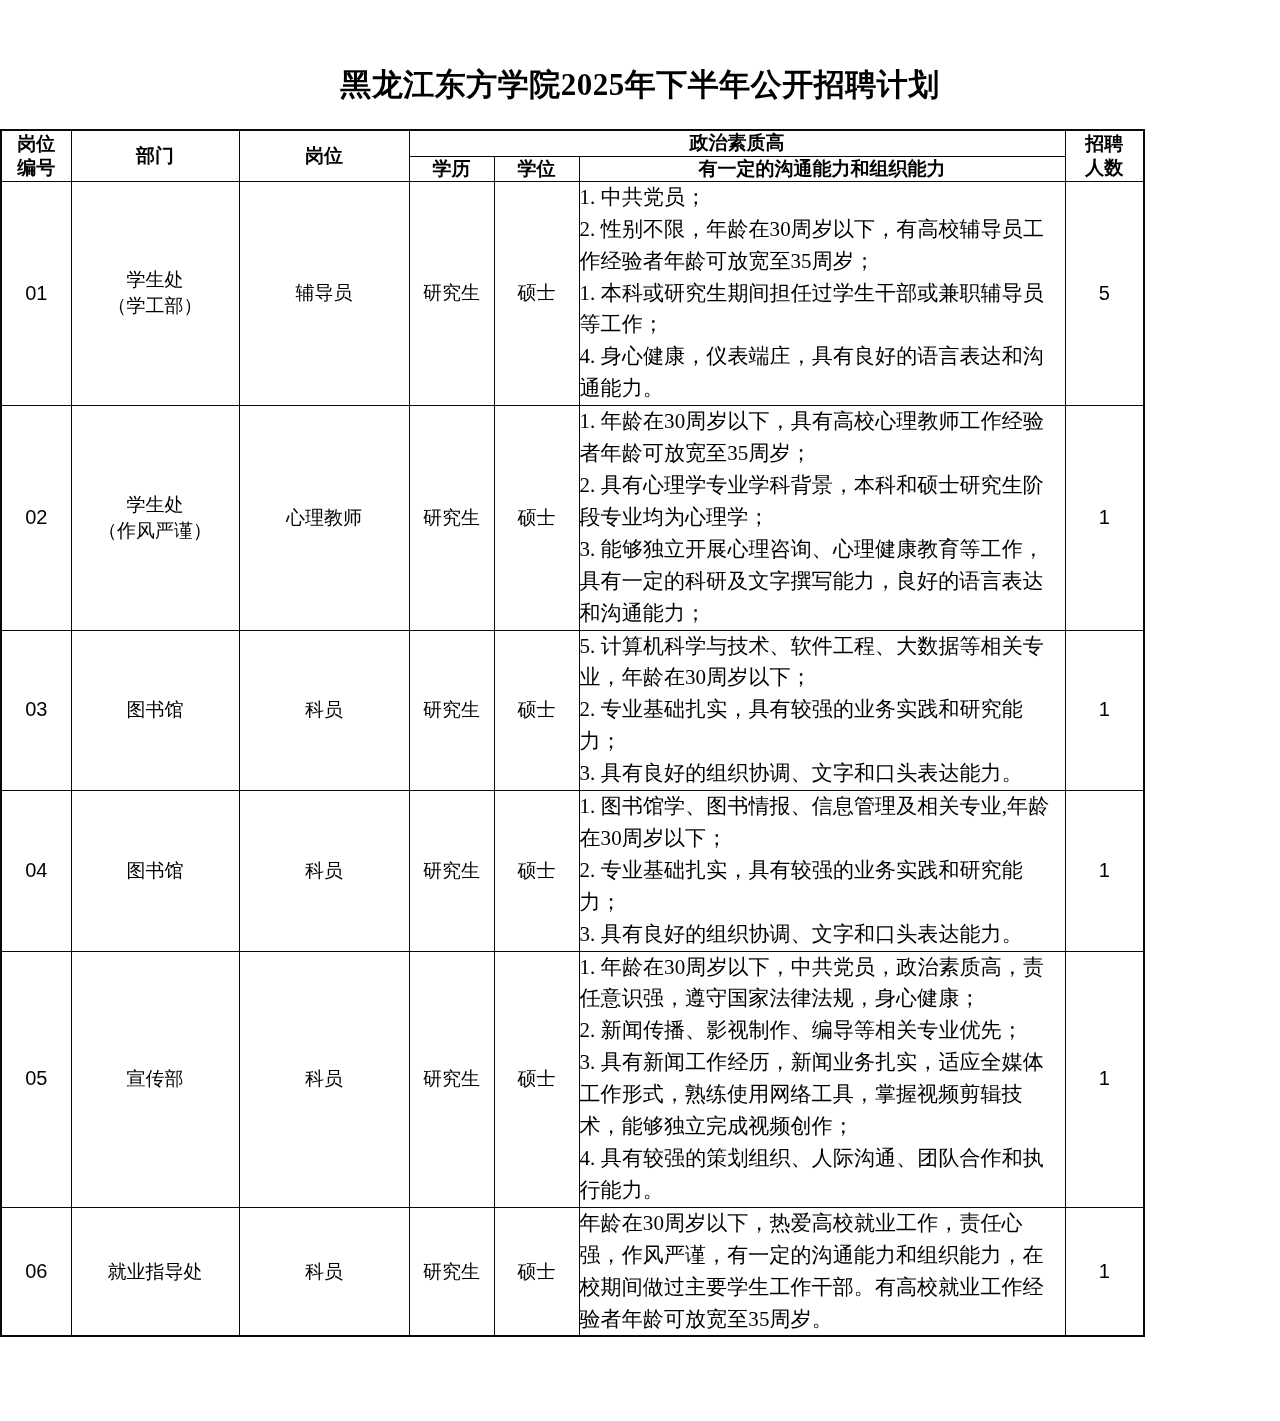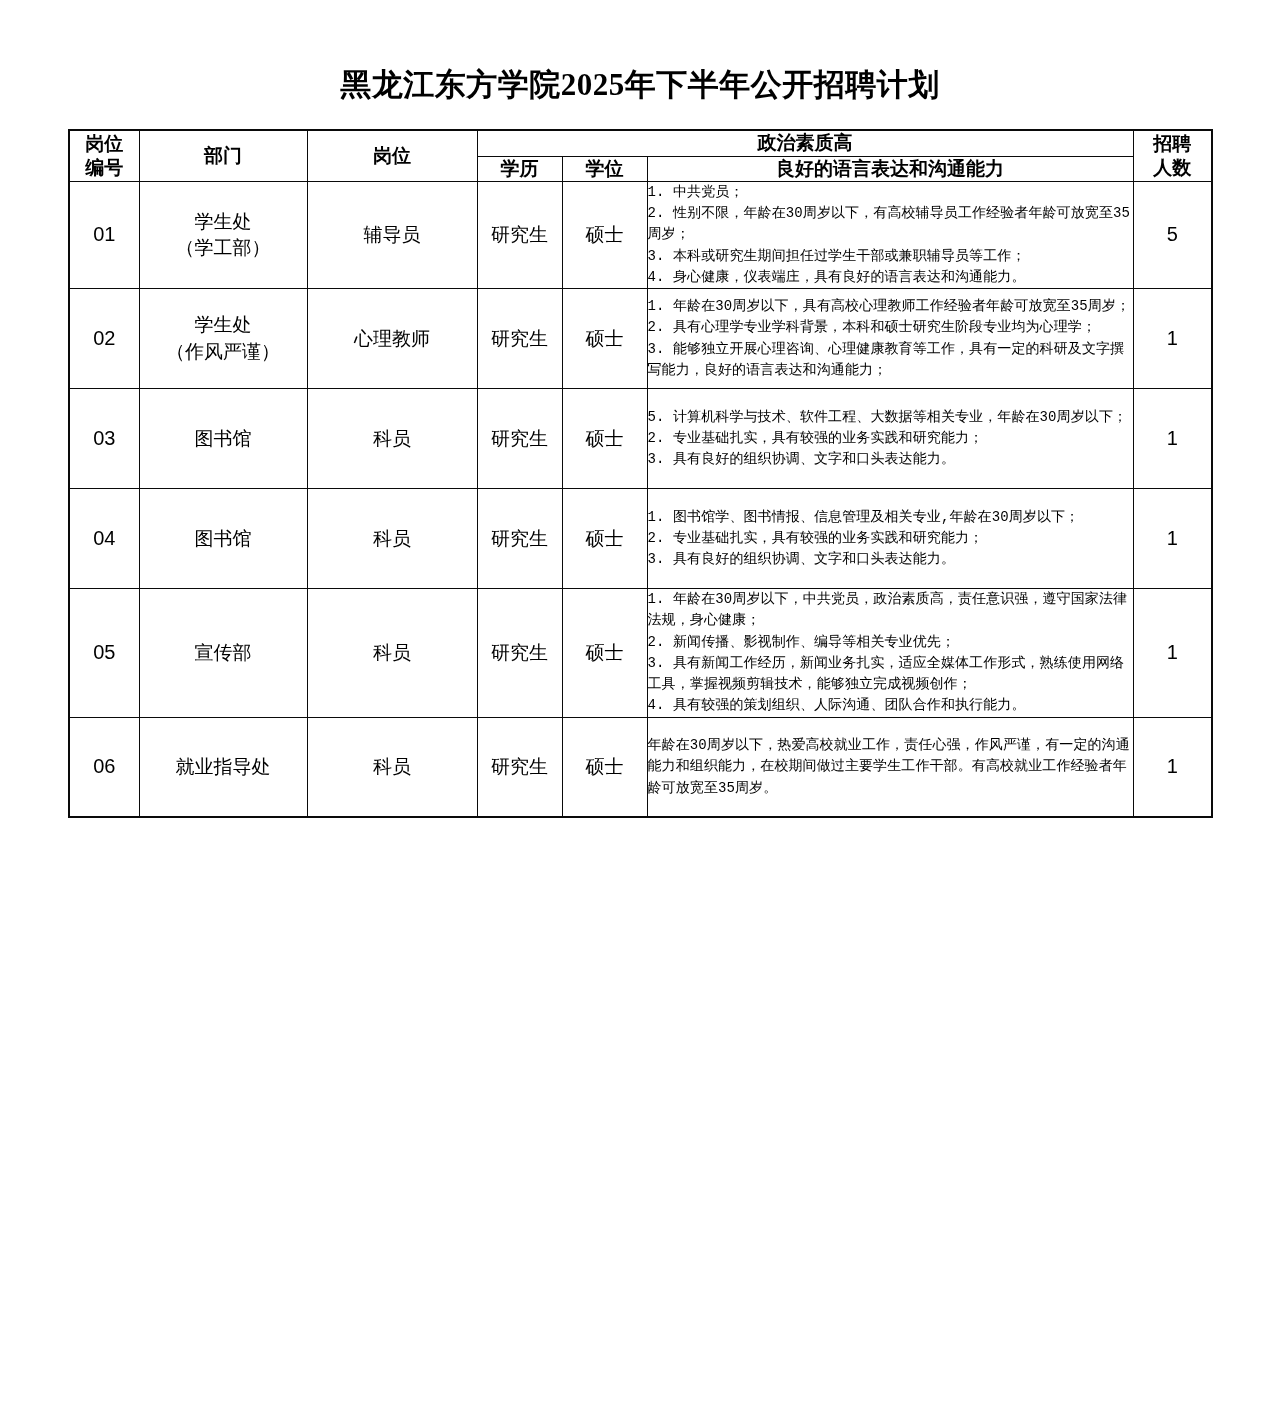--- a/index.html
+++ b/index.html
@@ -25,21 +25,20 @@
     font-size: 31px;
     font-weight: bold;
     letter-spacing: 0.5px;
     padding-top: 66px;
     padding-bottom: 0;
     line-height: 1.2;
     font-family: "Liberation Serif", "DejaVu Serif", serif;
   }
   .table-wrap {
     margin: 26px 0 0 0;
-    padding-left: 68px;
     padding-right: 69px;
   }
   table.plan {
     border-collapse: collapse;
     width: 1143px;
     table-layout: fixed;
     border: 2px solid #0a0a0a;
   }
   table.plan th,
   table.plan td {
@@ -80,24 +79,24 @@
   }
   td.cell-no, td.cell-num {
     font-size: 20px;
     font-family: "Liberation Sans", "DejaVu Sans", sans-serif;
   }
   td.cell-dept .sub {
     display: block;
   }
   td.cell-cond {
     text-align: left;
-    font-size: 14px;
+    font-size: 21px;
     line-height: 1.52;
     padding: 9px 8px 9px 10px;
-    font-family: Liberation Mono, monospace;
+    font-family: Liberation Serif, serif;
     letter-spacing: 0.1px;
     word-break: break-all;
   }
   td.cell-cond .ln {
     display: block;
   }
   tr.data-row { height: 100px; }
 </style>
 </head>
 <body>
@@ -127,37 +126,37 @@
           <th class="hdr" rowspan="2">岗位</th>
           <th class="hdr" colspan="3">政治素质高</th>
           <th class="hdr" rowspan="2">
             <span class="stack">招聘</span>
             <span class="stack">人数</span>
           </th>
         </tr>
         <tr>
           <th class="hdr">学历</th>
           <th class="hdr">学位</th>
-          <th class="hdr">良好的语言表达和沟通能力</th>
+          <th class="hdr">有一定的沟通能力和组织能力</th>
         </tr>
       </thead>
       <tbody id="table-body">
           <tr class="data-row">
             <td class="cell-no">01</td>
             <td class="cell-dept">
               <span class="sub">学生处</span>
               <span class="sub">（学工部）</span>
             </td>
             <td class="cell-post">辅导员</td>
             <td class="cell-edu">研究生</td>
             <td class="cell-deg">硕士</td>
             <td class="cell-cond">
               <span class="ln">1. 中共党员；</span>
               <span class="ln">2. 性别不限，年龄在30周岁以下，有高校辅导员工作经验者年龄可放宽至35周岁；</span>
-              <span class="ln">3. 本科或研究生期间担任过学生干部或兼职辅导员等工作；</span>
+              <span class="ln">1. 本科或研究生期间担任过学生干部或兼职辅导员等工作；</span>
               <span class="ln">4. 身心健康，仪表端庄，具有良好的语言表达和沟通能力。</span>
             </td>
             <td class="cell-num">5</td>
           </tr>
           <tr class="data-row">
             <td class="cell-no">02</td>
             <td class="cell-dept">
               <span class="sub">学生处</span>
               <span class="sub">（作风严谨）</span>
             </td>

